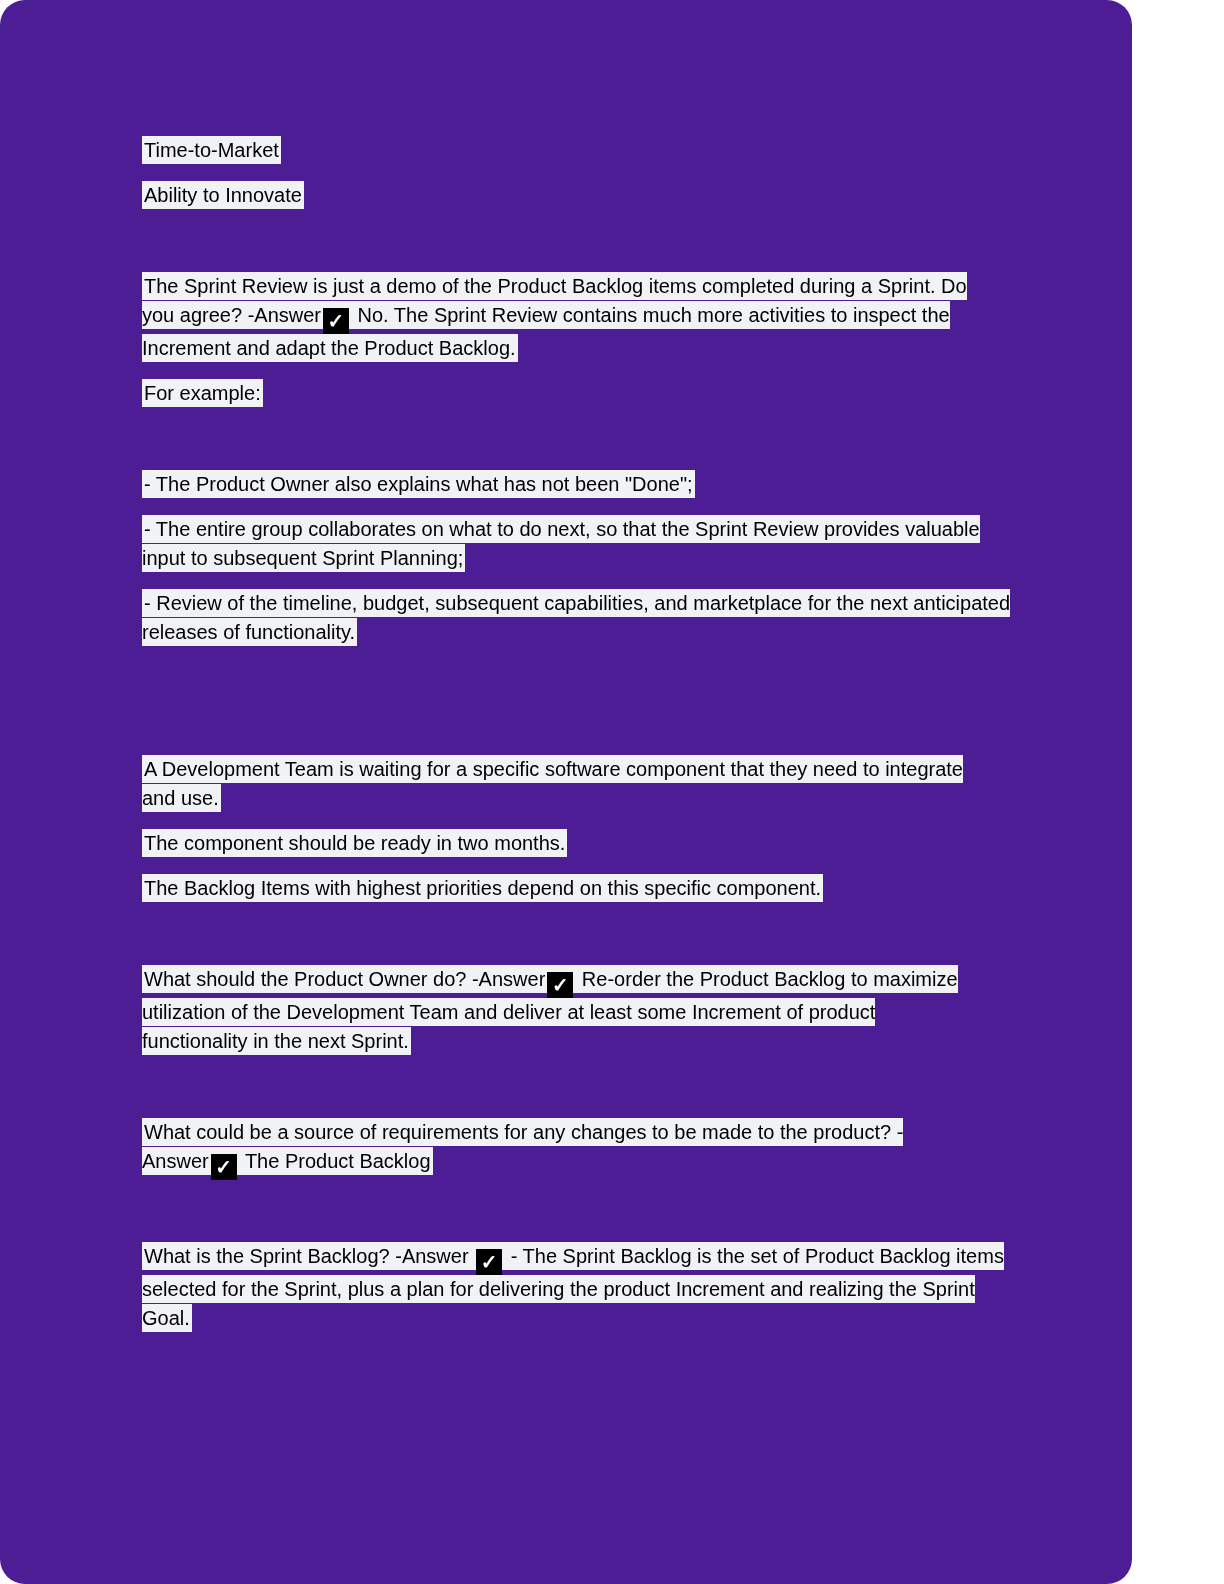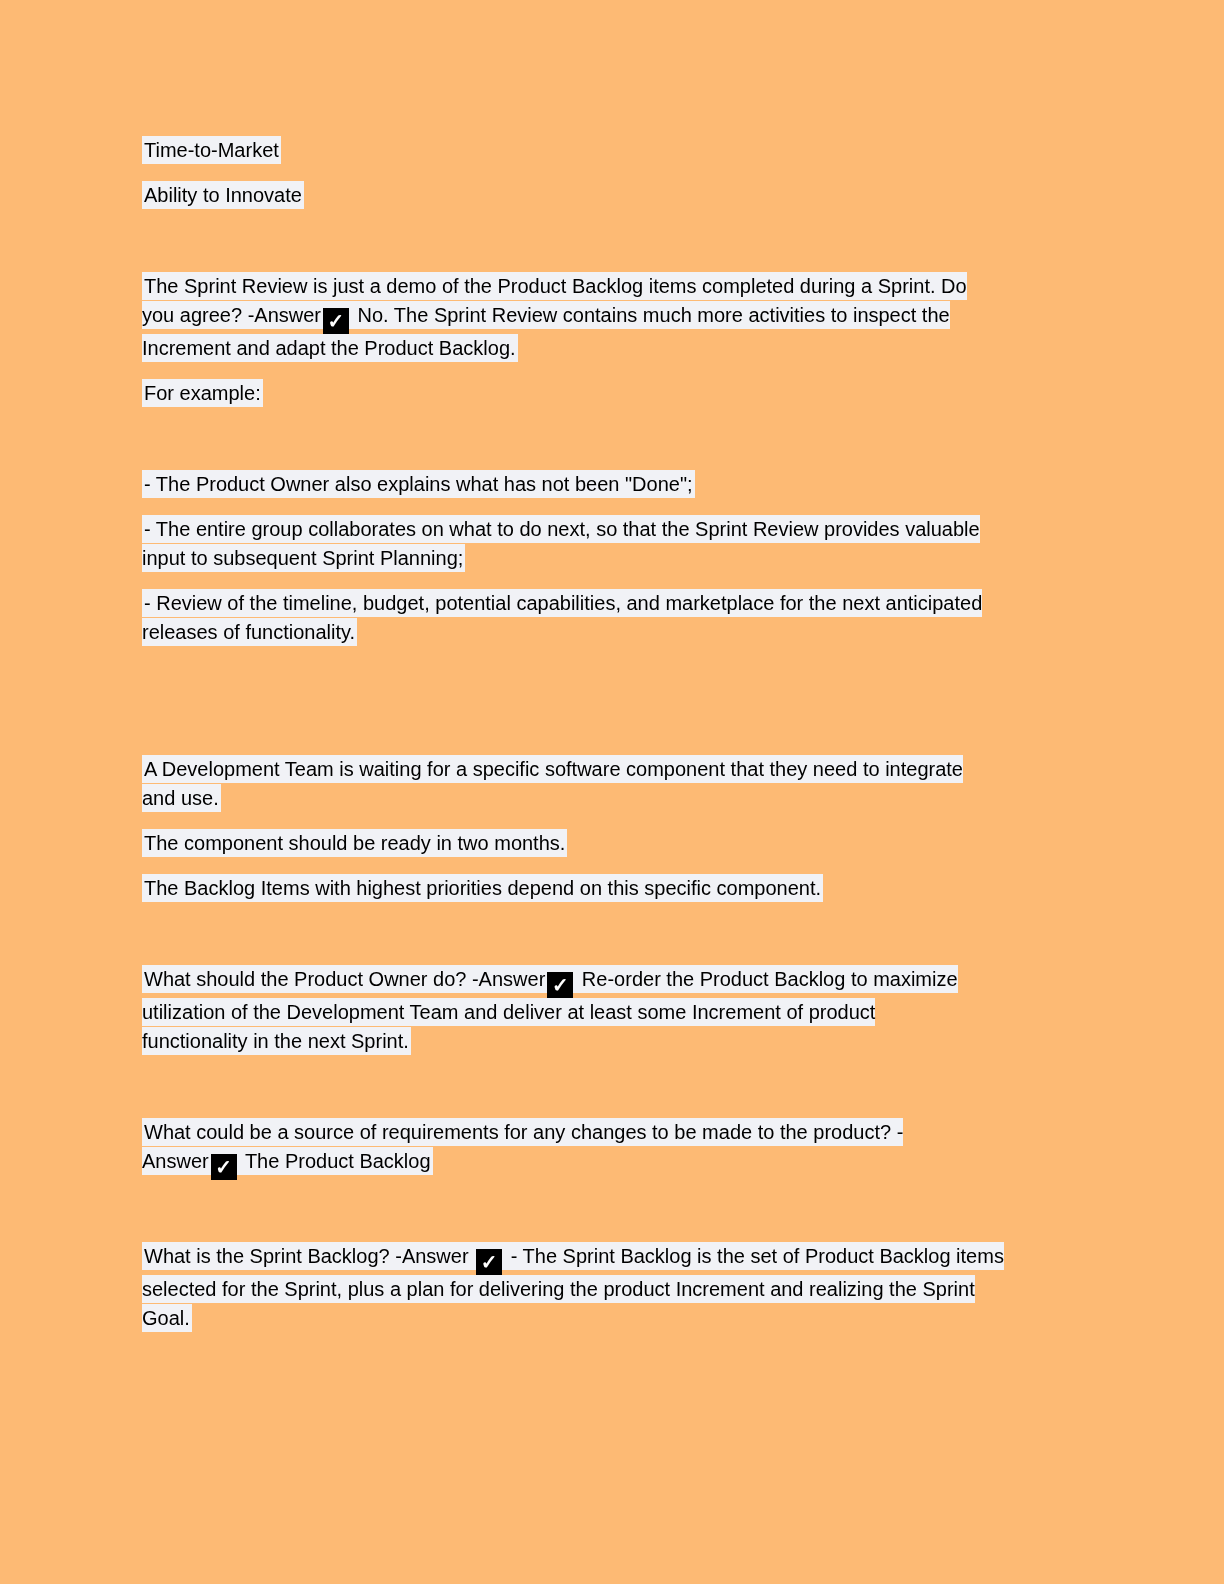--- a/index.html
+++ b/index.html
@@ -2,24 +2,25 @@
 <html><head>
 <meta charset="utf-8">
 <style>
   html, body {
     margin: 0;
     padding: 0;
     background: #ffffff;
   }
   .page {
     position: relative;
-    width: 1224px;
+    width: 1132px;
     height: 1584px;
-    background: #fdba74;
+    background: #4c1d95;
     overflow: hidden;
+    border-radius: 25px;
   }
   .content {
     position: absolute;
     left: 142px;
     top: 136px;
     width: 1020px;
     font-family: "Liberation Sans", sans-serif;
     font-size: 20px;
     line-height: 29px;
     color: #000000;
@@ -52,21 +53,21 @@
     white-space: normal;
   }
 </style>
 </head>
 <body>
 
 <div class="page">
   <div class="content" id="doc"><p class="para"><span class="hl" style="background: rgb(241, 242, 246);">Time-to-Market</span></p><p class="para"><span class="hl" style="background: rgb(241, 242, 246);">Ability to Innovate</span></p><p class="para blank"></p><p class="para"><span class="hl" style="background: rgb(241, 242, 246);">The Sprint Review is just a demo of the Product Backlog items completed during a Sprint. Do
 you agree? -Answer<span class="check" style="background: rgb(0, 0, 0); color: rgb(255, 255, 255);">✓</span> No. The Sprint Review contains much more activities to inspect the
 Increment and adapt the Product Backlog.</span></p><p class="para"><span class="hl" style="background: rgb(241, 242, 246);">For example:</span></p><p class="para blank"></p><p class="para"><span class="hl" style="background: rgb(241, 242, 246);">- The Product Owner also explains what has not been "Done";</span></p><p class="para"><span class="hl" style="background: rgb(241, 242, 246);">- The entire group collaborates on what to do next, so that the Sprint Review provides valuable
-input to subsequent Sprint Planning;</span></p><p class="para"><span class="hl" style="background: rgb(241, 242, 246);">- Review of the timeline, budget, potential capabilities, and marketplace for the next anticipated
+input to subsequent Sprint Planning;</span></p><p class="para"><span class="hl" style="background: rgb(241, 242, 246);">- Review of the timeline, budget, subsequent capabilities, and marketplace for the next anticipated
 releases of functionality.</span></p><p class="para blank"></p><p class="para blank"></p><p class="para"><span class="hl" style="background: rgb(241, 242, 246);">A Development Team is waiting for a specific software component that they need to integrate
 and use.</span></p><p class="para"><span class="hl" style="background: rgb(241, 242, 246);">The component should be ready in two months.</span></p><p class="para"><span class="hl" style="background: rgb(241, 242, 246);">The Backlog Items with highest priorities depend on this specific component.</span></p><p class="para blank"></p><p class="para"><span class="hl" style="background: rgb(241, 242, 246);">What should the Product Owner do? -Answer<span class="check" style="background: rgb(0, 0, 0); color: rgb(255, 255, 255);">✓</span> Re-order the Product Backlog to maximize
 utilization of the Development Team and deliver at least some Increment of product
 functionality in the next Sprint.</span></p><p class="para blank"></p><p class="para"><span class="hl" style="background: rgb(241, 242, 246);">What could be a source of requirements for any changes to be made to the product? -
 Answer<span class="check" style="background: rgb(0, 0, 0); color: rgb(255, 255, 255);">✓</span> The Product Backlog</span></p><p class="para blank"></p><p class="para"><span class="hl" style="background: rgb(241, 242, 246);">What is the Sprint Backlog? -Answer <span class="check" style="background: rgb(0, 0, 0); color: rgb(255, 255, 255);">✓</span> - The Sprint Backlog is the set of Product Backlog items
 selected for the Sprint, plus a plan for delivering the product Increment and realizing the Sprint
 Goal.</span></p></div>
 </div>
 
 </body></html>

